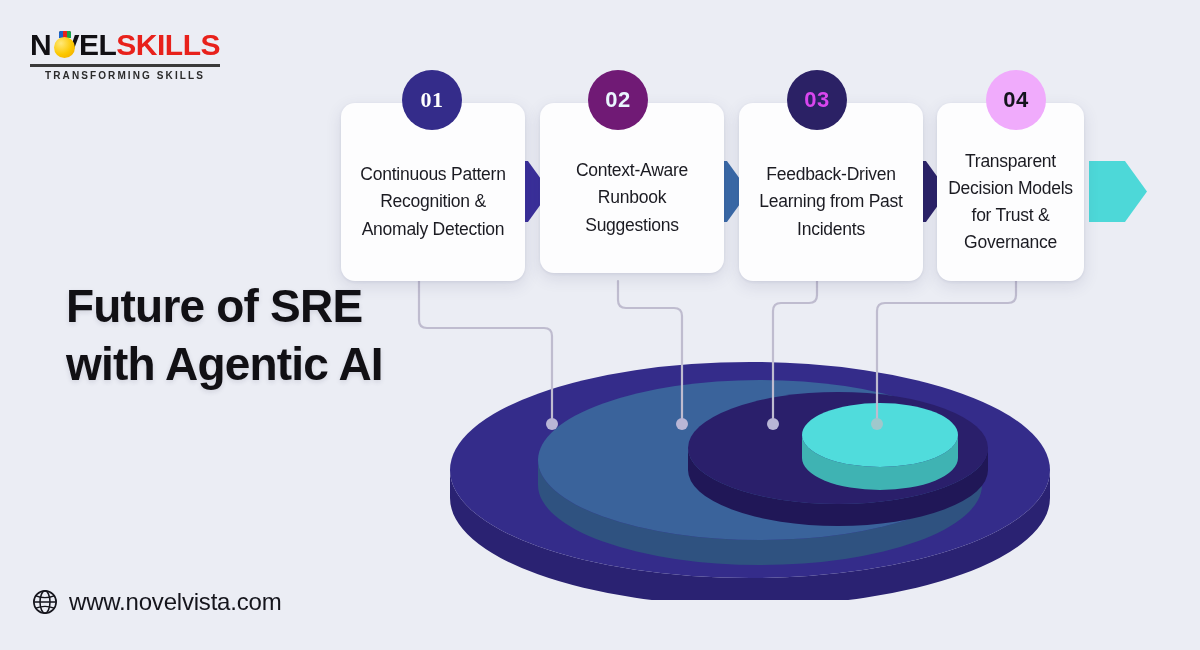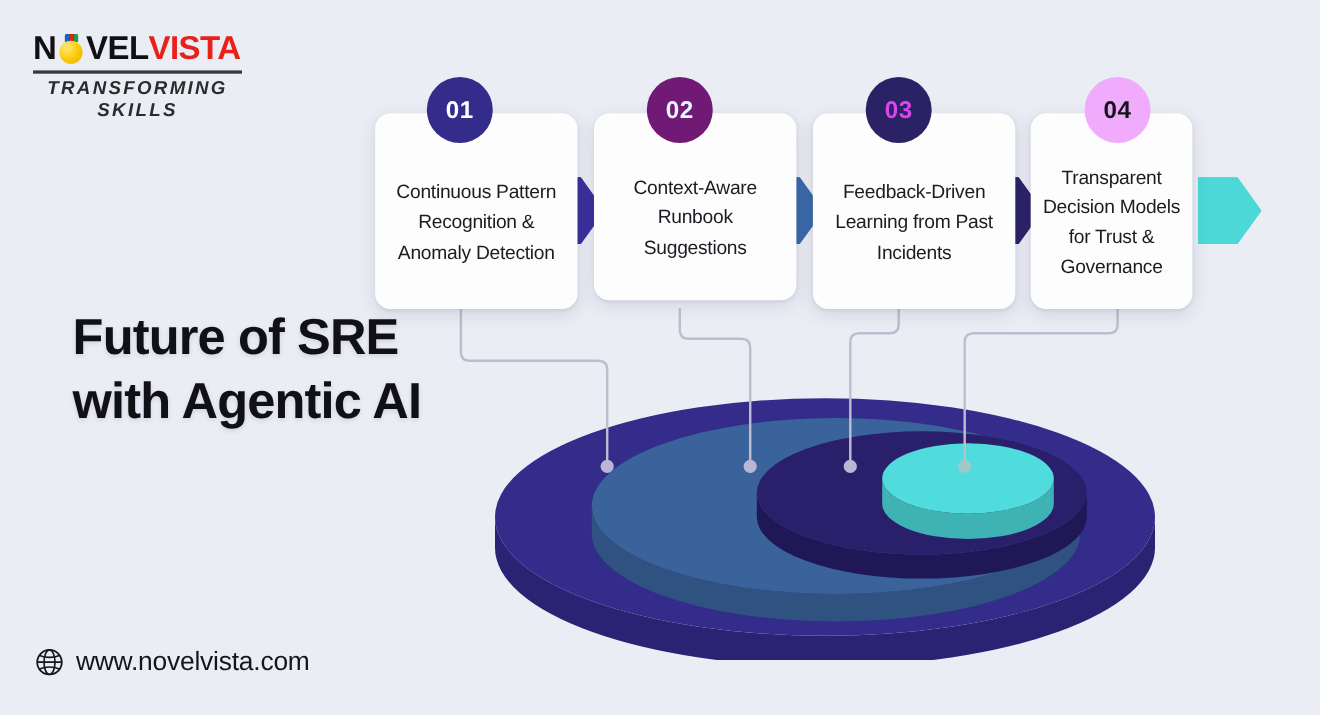--- a/index.html
+++ b/index.html
@@ -35,22 +35,22 @@
     width: 12px; height: 7px; border-radius: 2px 2px 0 0;
     background: #2b2b2b;
     display: flex; overflow: hidden;
   }
   .bulb-cap i { flex: 1; }
   .bulb-cap i:nth-child(1) { background: #1a63c9; }
   .bulb-cap i:nth-child(2) { background: #e8211b; }
   .bulb-cap i:nth-child(3) { background: #17a44a; }
   .logo-rule { height: 3px; background: #3a3a3a; margin: 4px 0 3px 0; }
   .logo-tag {
-    font-size: 17px; font-weight: 600; color: #2b2b2b;
-    letter-spacing: 2.1px; text-align: center; font-style: italic;
+    font-size: 10px; font-weight: 600; color: #2b2b2b;
+    letter-spacing: 2.1px; text-align: center;
   }
 
   
   #headline {
     position: absolute; left: 66px; top: 278px;
     width: 330px;
     font-size: 46px; font-weight: 700; line-height: 1.26;
     color: #111014; letter-spacing: -0.8px;
     text-shadow: 0 2px 5px rgba(40,40,80,0.13);
   }
@@ -85,21 +85,21 @@
   .card.c3 { left: 739px; }
   .card.c4 { left: 937px; width: 147px; }
 
   .badge {
     position: absolute; top: 70px;
     width: 60px; height: 60px; border-radius: 50%;
     display: flex; align-items: center; justify-content: center;
     font-size: 22px; font-weight: 700; letter-spacing: 0.5px;
     z-index: 4;
   }
-  .badge.b1 { left: 388px; }
+  .badge.b1 { left: 402px; font-family: Liberation Serif, serif; }
   .badge.b2 { left: 588px; }
   .badge.b3 { left: 787px; }
   .badge.b4 { left: 986px; }
 
   .arrow {
     position: absolute; top: 161px;
     width: 58px; height: 61px;
     clip-path: polygon(0 0, 62% 0, 100% 50%, 62% 100%, 0 100%);
     z-index: 1;
   }
@@ -124,21 +124,21 @@
       <span class="logo-n">N</span>
       <span class="bulb">
         <span class="bulb-cap">
             <i></i>
             <i></i>
             <i></i>
           </span>
         <span class="bulb-glass"></span>
       </span>
       <span class="logo-vel">VEL</span>
-      <span class="logo-vista">VISTA</span>
+      <span class="logo-vista">SKILLS</span>
     </div>
     <div class="logo-rule"></div>
     <div class="logo-tag">TRANSFORMING SKILLS</div>
   </div>
 
   <div id="headline">Future of SRE with Agentic AI</div>
 
   <svg id="disc" viewBox="0 0 640 270">
 
     <g>

